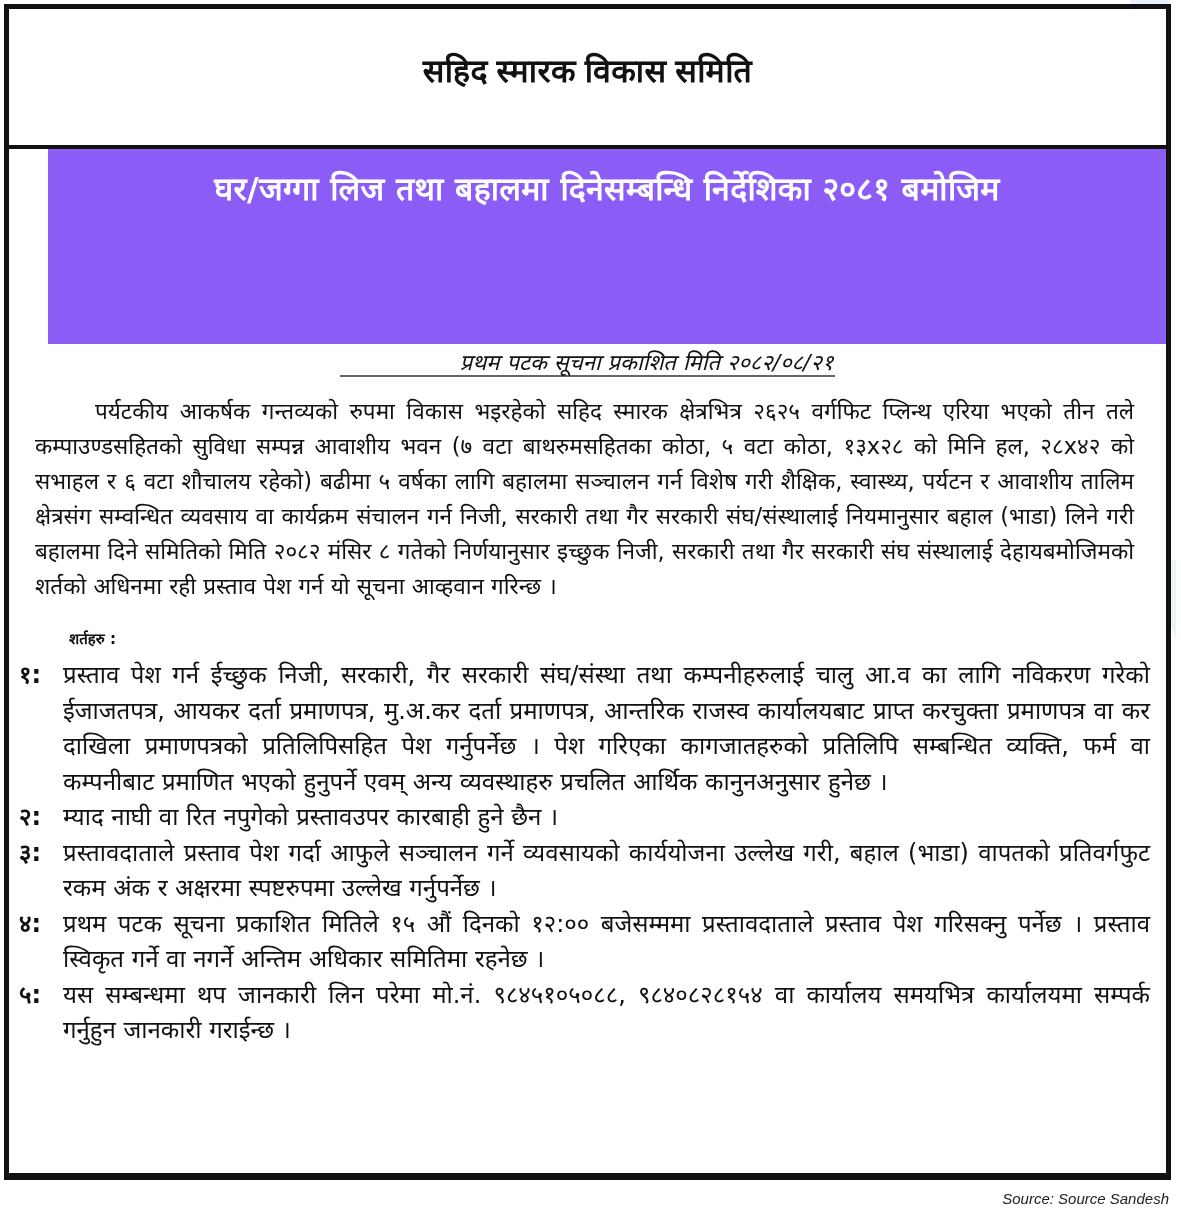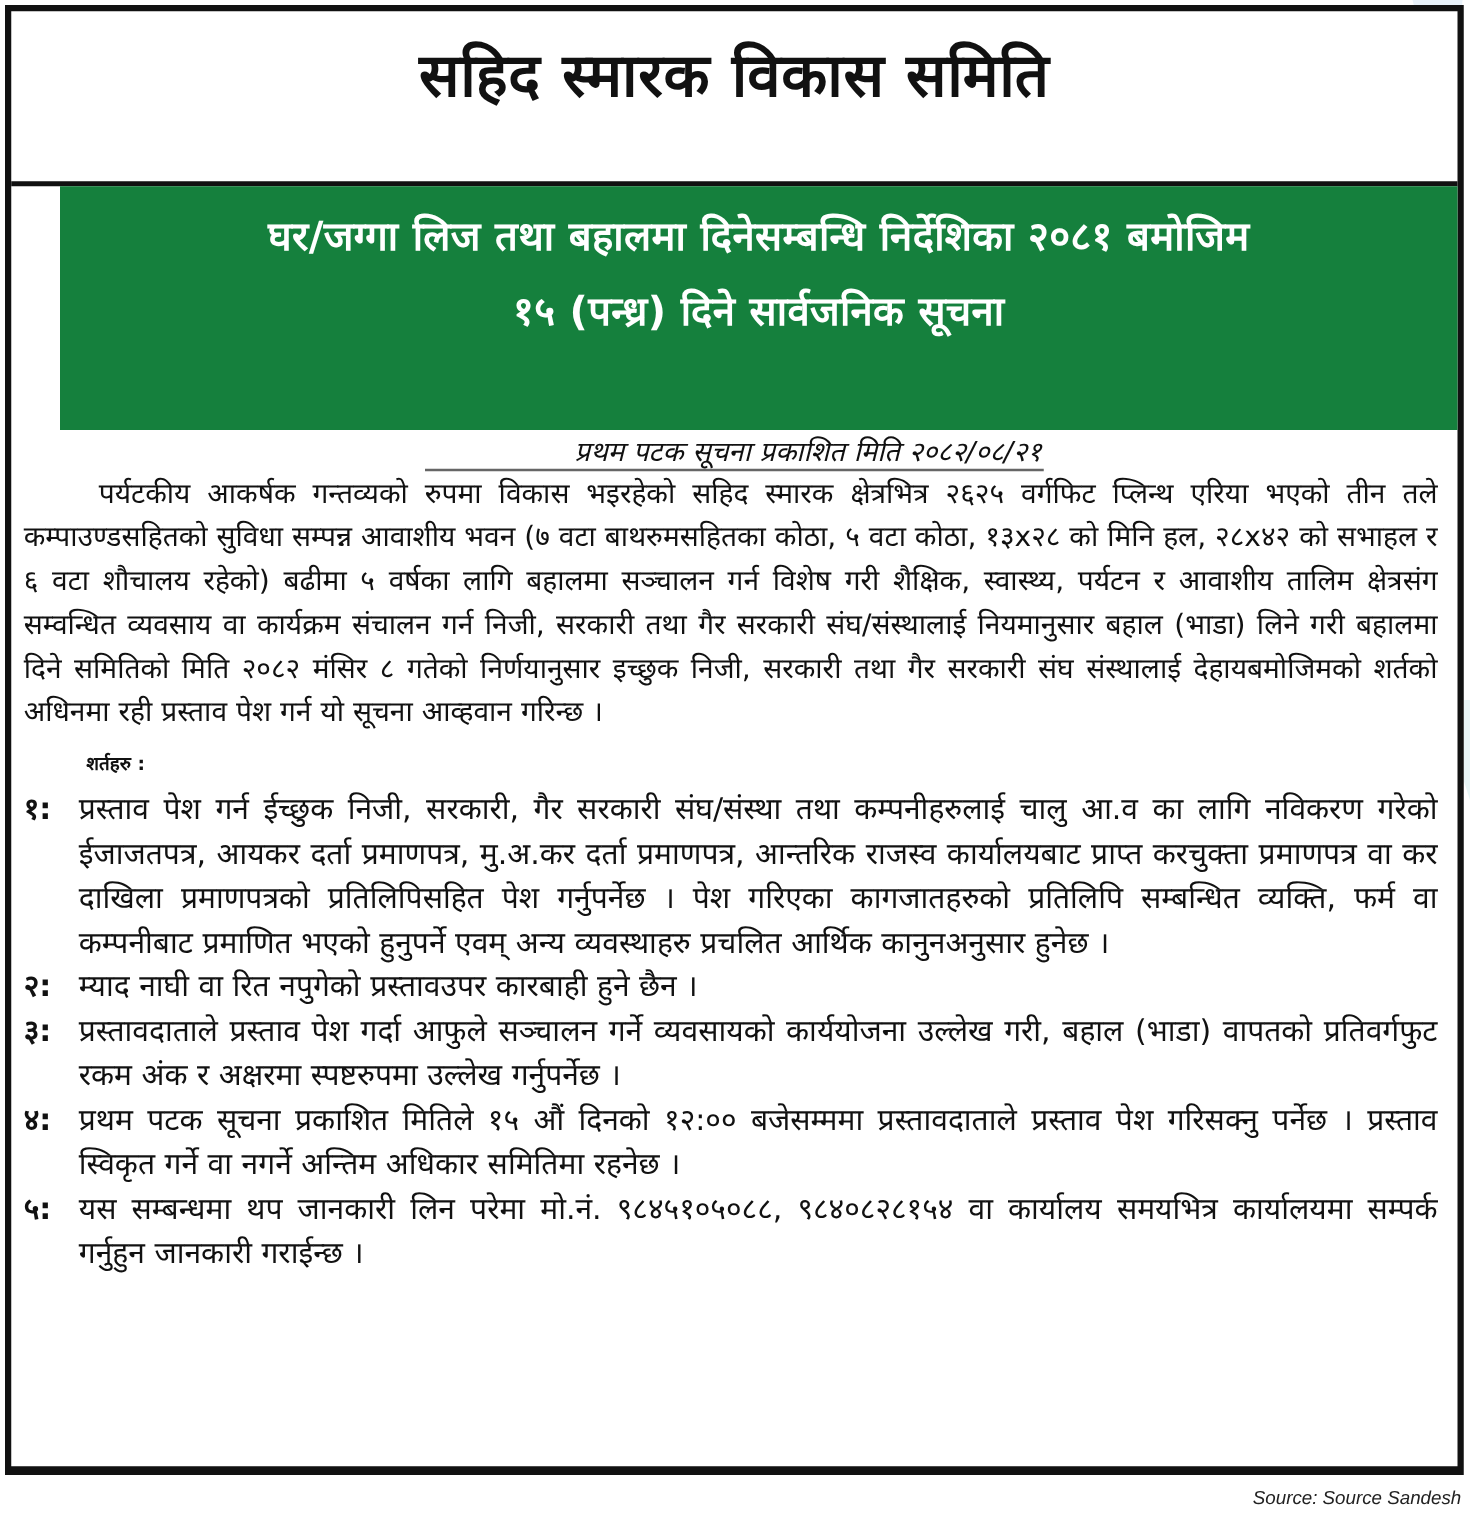--- a/index.html
+++ b/index.html
@@ -1,29 +1,29 @@
 <!DOCTYPE html>
 <html><head>
 <meta charset="utf-8">
 <style>
   html, body { margin:0; padding:0; background:#ffffff; }
   body { width:1181px; height:1219px; position:relative; overflow:hidden;
          font-family: "DejaVu Sans", "Liberation Sans", sans-serif; color:#111; }
   .notice { position:absolute; left:4px; top:4px; width:1167px; height:1176px;
             border:5px solid #111; border-bottom-width:7px; box-sizing:border-box; background:#fff; }
   .header { height:140px; text-align:center; border-bottom:4px solid #111; box-sizing:border-box; }
-  .org-name { font-size:48px; font-weight:bold; padding-top:24px; line-height:56px; letter-spacing:0.5px; }
+  .org-name { font-size:32px; font-weight:bold; padding-top:34px; line-height:56px; letter-spacing:0.5px;font-family:Liberation Serif, serif; }
   .org-address { font-size:27px; line-height:40px; margin-top:12px; }
-  .banner { background:#15803d; color:#fff; text-align:center; height:195px; box-sizing:border-box;
+  .banner { background:#8b5cf6; color:#fff; text-align:center; height:195px; box-sizing:border-box;
             padding-top:10px;margin-left:39px; }
   .banner-line { font-size:32px; font-weight:bold; line-height:60px; letter-spacing:0.3px; }
   .pub-date { text-align:center; margin-top:4px; font-size:22px; font-style:italic; line-height:30px; }
   .pub-date span { border-bottom:2px solid #666; padding:0 2px; padding-left:120px; }
   .body-text { padding:0 16px 0 10px; font-size:22.5px; line-height:35px; text-align:justify; }
-  .para { text-indent:60px; margin:0; }
+  .para { text-indent:60px; margin:16px; }
   .conditions-heading { font-weight:bold; font-size:15px; margin:4px 0 0 50px; line-height:38px; }
   .cond { display:flex; margin:0; line-height:35.5px; }
   .cond-num { width:44px; flex:none; font-weight:bold; font-size:24px; }
   .cond-text { flex:1; text-align:justify; font-size:24px; }
   .source { position:absolute; right:12px; top:1190px; font-size:15px; font-style:italic;
             font-family:"Liberation Sans", sans-serif; color:#222; }
   .watermark { position:absolute; pointer-events:none; }
 </style>
 </head>
 <body>
@@ -38,21 +38,20 @@
 </svg>
 
 <div class="notice">
 
   <div class="header">
     <div class="org-name">सहिद स्मारक विकास समिति</div>
   </div>
 
   <div class="banner">
     <div class="banner-line">घर/जग्गा लिज तथा बहालमा दिनेसम्बन्धि निर्देशिका २०८१ बमोजिम</div>
-    <div class="banner-line">१५ (पन्ध्र) दिने सार्वजनिक सूचना</div>
   </div>
 
   <div class="pub-date">
     <span>प्रथम पटक सूचना प्रकाशित मिति २०८२/०८/२१</span>
   </div>
 
   <div class="body-text">
     <p class="para">पर्यटकीय आकर्षक गन्तव्यको रुपमा विकास भइरहेको सहिद स्मारक क्षेत्रभित्र २६२५ वर्गफिट प्लिन्थ एरिया भएको तीन तले कम्पाउण्डसहितको सुविधा सम्पन्न आवाशीय भवन (७ वटा बाथरुमसहितका कोठा, ५ वटा कोठा, १३x२८ को मिनि हल, २८x४२ को सभाहल र ६ वटा शौचालय रहेको) बढीमा ५ वर्षका लागि बहालमा सञ्चालन गर्न विशेष गरी शैक्षिक, स्वास्थ्य, पर्यटन र आवाशीय तालिम क्षेत्रसंग सम्वन्धित व्यवसाय वा कार्यक्रम संचालन गर्न निजी, सरकारी तथा गैर सरकारी संघ/संस्थालाई नियमानुसार बहाल (भाडा) लिने गरी बहालमा दिने समितिको मिति २०८२ मंसिर ८ गतेको निर्णयानुसार इच्छुक निजी, सरकारी तथा गैर सरकारी संघ संस्थालाई देहायबमोजिमको शर्तको अधिनमा रही प्रस्ताव पेश गर्न यो सूचना आव्हवान गरिन्छ ।</p>
 
     <div class="conditions-heading">शर्तहरु :</div>

